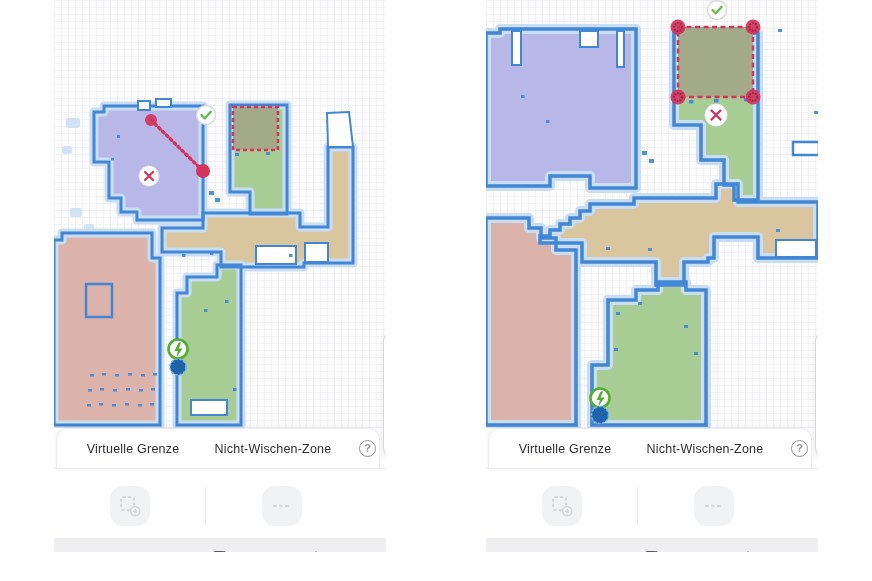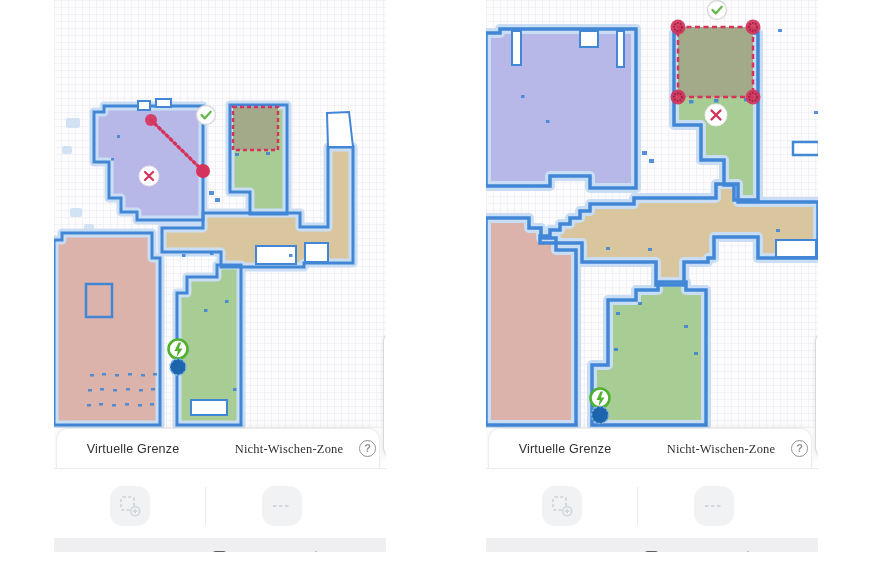--- a/index.html
+++ b/index.html
@@ -16,21 +16,21 @@
   .phone{position:absolute;top:0;width:332px;height:581px;background:#fff;overflow:hidden;}
   .phone.left{left:54px;} .phone.right{left:486px;}
   svg.map{position:absolute;top:0;left:0;display:block;}
   .peek{position:absolute;left:329px;top:333px;width:14px;height:121px;background:#fff;
         border:1px solid #d8d8d8;border-radius:9px;box-shadow:0 2px 5px rgba(0,0,0,.10);}
   .sheet{position:absolute;top:428px;left:2px;width:322px;height:40px;background:#fff;
          border:1px solid #ececec;border-bottom:none;border-radius:12px 12px 0 0;
          box-shadow:0 -2px 6px rgba(0,0,0,.05);}
   .tab{position:absolute;top:0;height:40px;line-height:40px;text-align:center;
        font-size:12.5px;color:var(--sheet-text);letter-spacing:.2px;cursor:pointer;}
-  .tab.t1{left:4px;width:144px;} .tab.t2{left:160px;width:144px;font-family:Liberation Serif, serif;}
+  .tab.t1{left:4px;width:144px;} .tab.t2{left:144px;width:144px;}
   .help{position:absolute;left:302px;top:11px;width:17px;height:17px;box-sizing:border-box;
         border:1.5px solid var(--help-gray);border-radius:50%;color:var(--help-gray);
         font-size:11px;line-height:14px;text-align:center;font-weight:700;}
   .hr{position:absolute;top:468px;left:0;width:332px;height:1px;background:var(--divider);}
   .tool-btn{position:absolute;top:486px;width:40px;height:40px;border-radius:13px;
             background:var(--button-bg);border:0;padding:0;display:flex;align-items:center;justify-content:center;}
   .tb1{left:56px;} .tb2{left:208px;}
   .vdiv{position:absolute;left:151px;top:487px;width:1px;height:38px;background:#eaeaea;}
   .navbar{position:absolute;left:0;top:538px;width:332px;height:43px;background:var(--navbar-bg);}
   .nav-recents{position:absolute;left:64px;top:14px;display:flex;gap:4.5px;cursor:pointer;}

